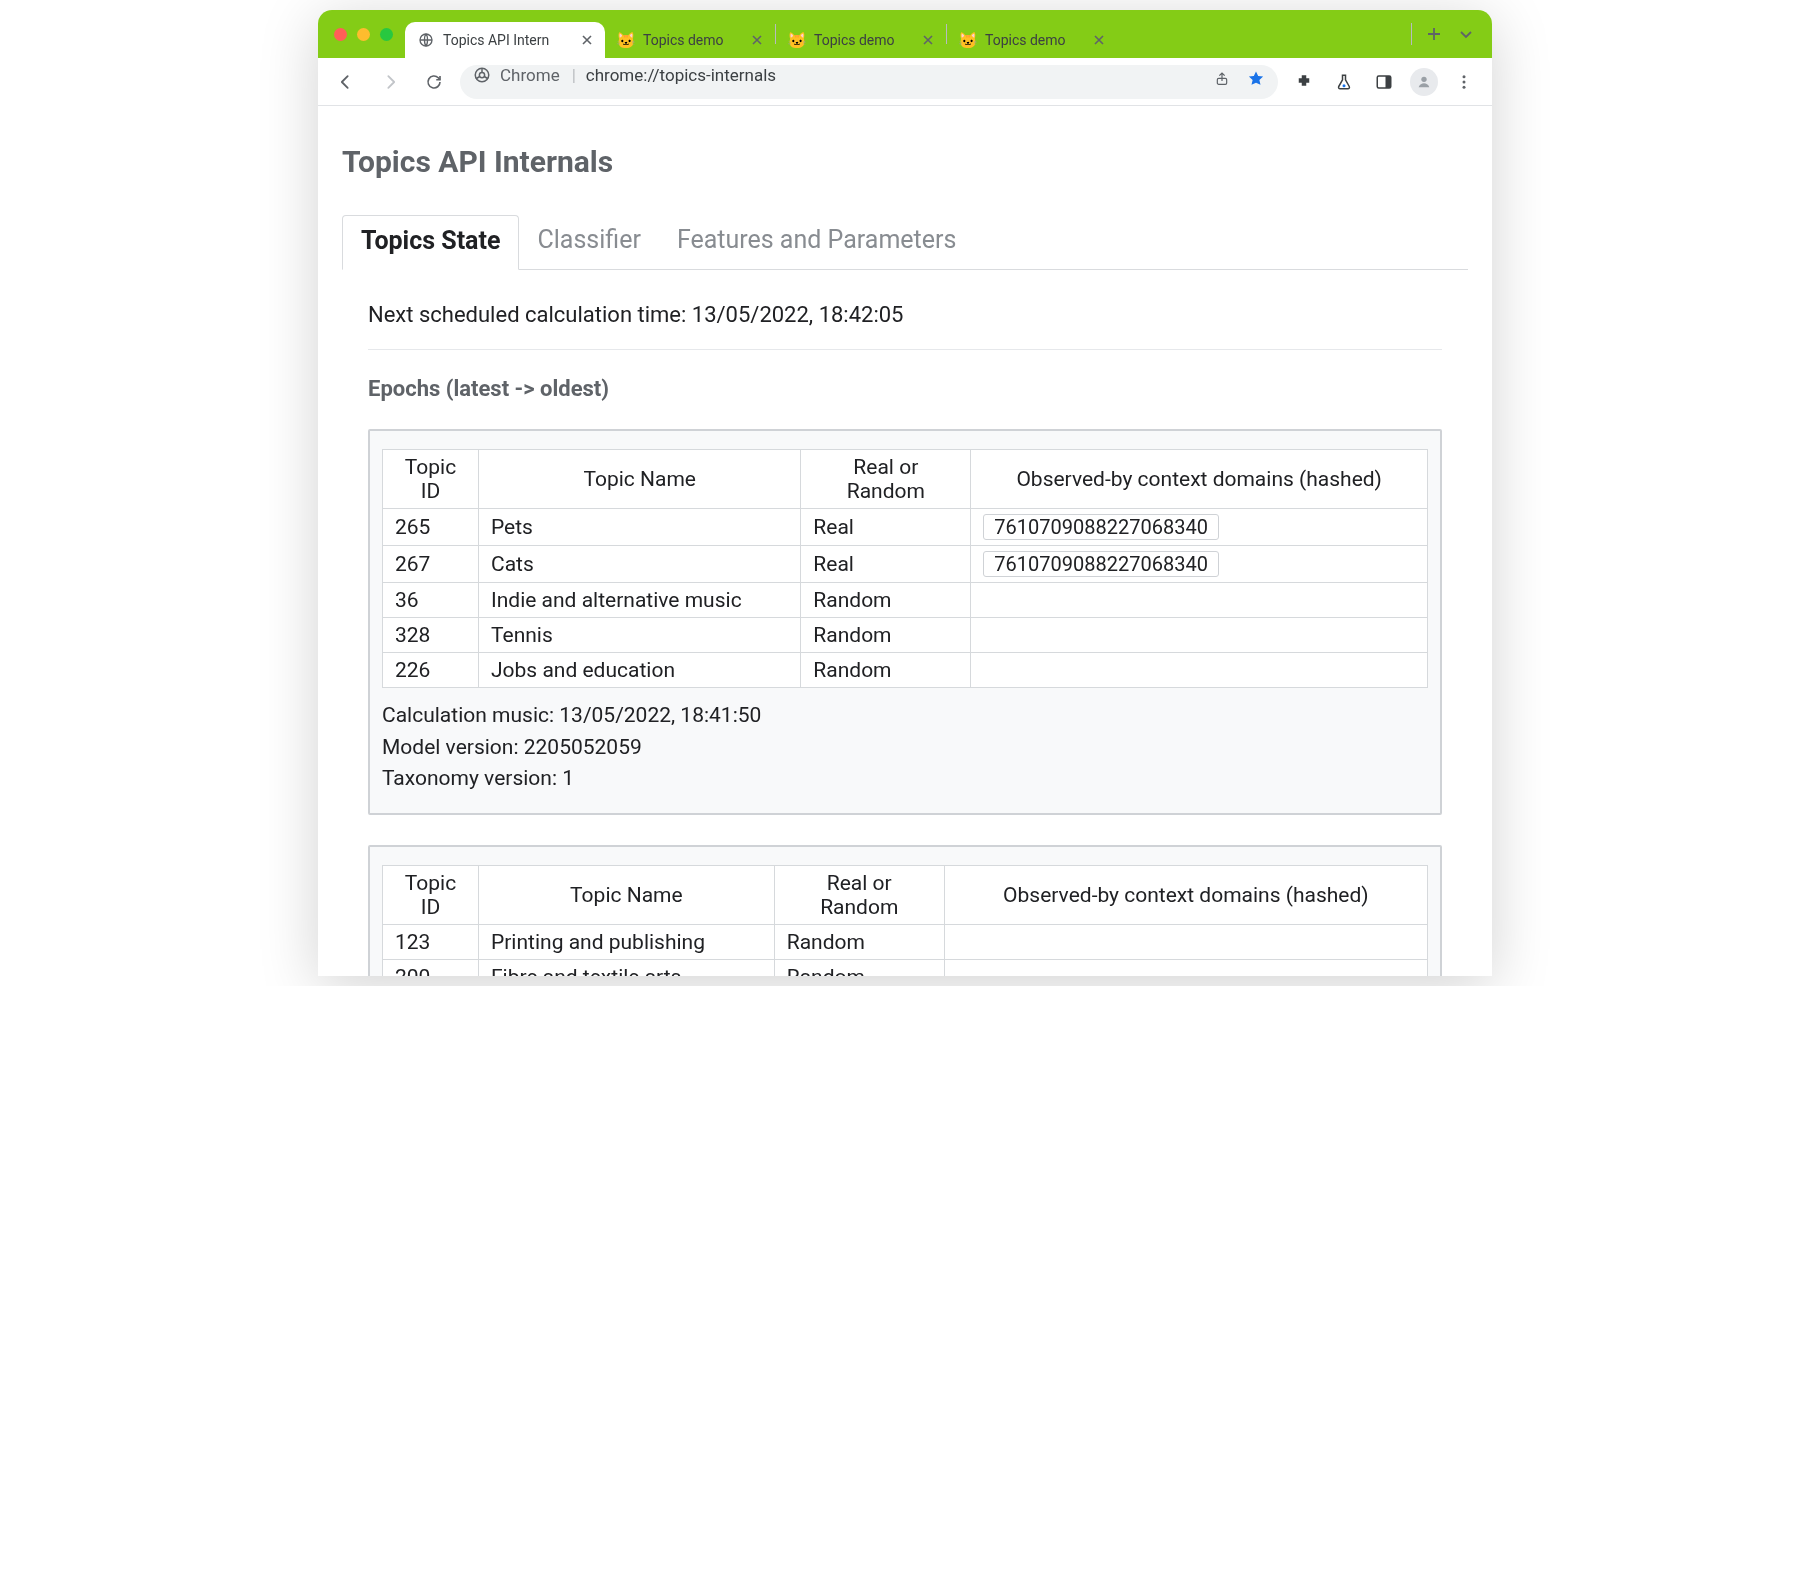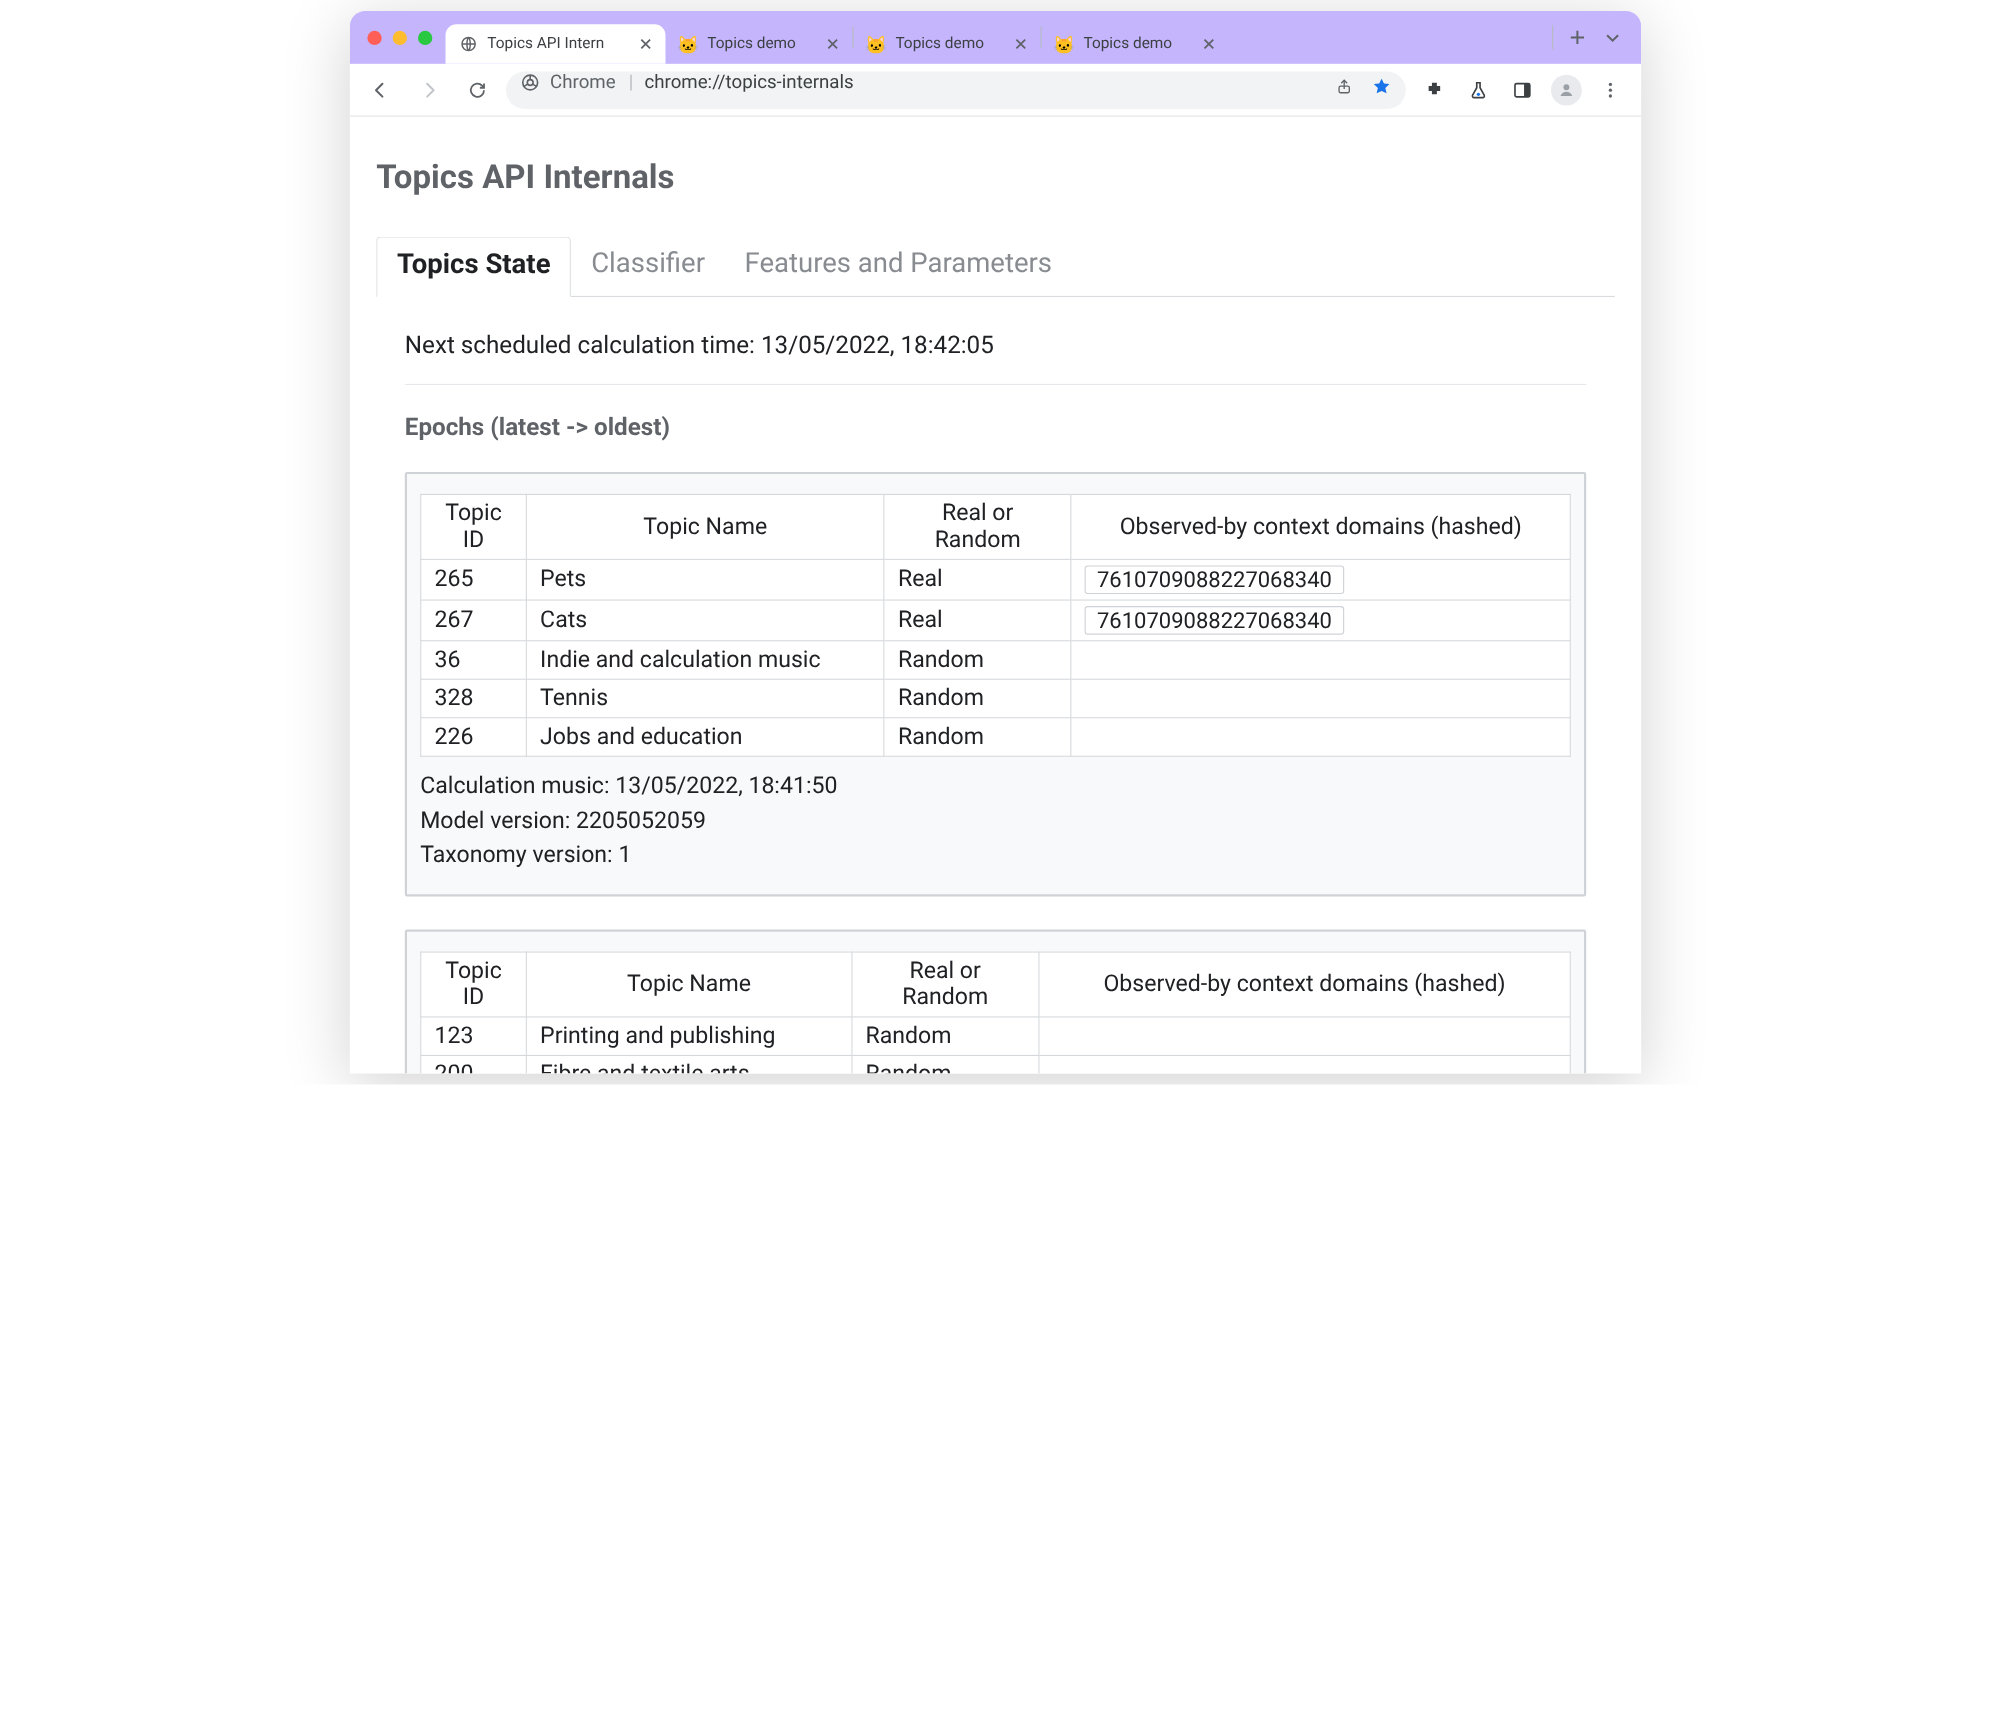--- a/index.html
+++ b/index.html
@@ -15,21 +15,21 @@
     border-radius: 14px 14px 0 0;
     background: #fff;
     box-shadow: 0 10px 60px rgba(0,0,0,0.18);
     overflow: hidden;
   }
   
   .tabstrip {
     display: flex;
     align-items: flex-end;
     height: 48px;
-    background: #c4b5fd;
+    background: #84cc16;
     padding-left: 10px;
     padding-right: 10px;
     position: relative;
   }
   .traffic {
     display: flex;
     gap: 10px;
     align-items: center;
     padding: 0 12px 0 6px;
     height: 48px;
@@ -434,21 +434,21 @@
               <td><span class="chip">7610709088227068340</span></td>
             </tr>
             <tr>
               <td>267</td>
               <td>Cats</td>
               <td>Real</td>
               <td><span class="chip">7610709088227068340</span></td>
             </tr>
             <tr>
               <td>36</td>
-              <td>Indie and calculation music</td>
+              <td>Indie and alternative music</td>
               <td>Random</td>
               <td></td>
             </tr>
             <tr>
               <td>328</td>
               <td>Tennis</td>
               <td>Random</td>
               <td></td>
             </tr>
             <tr>

